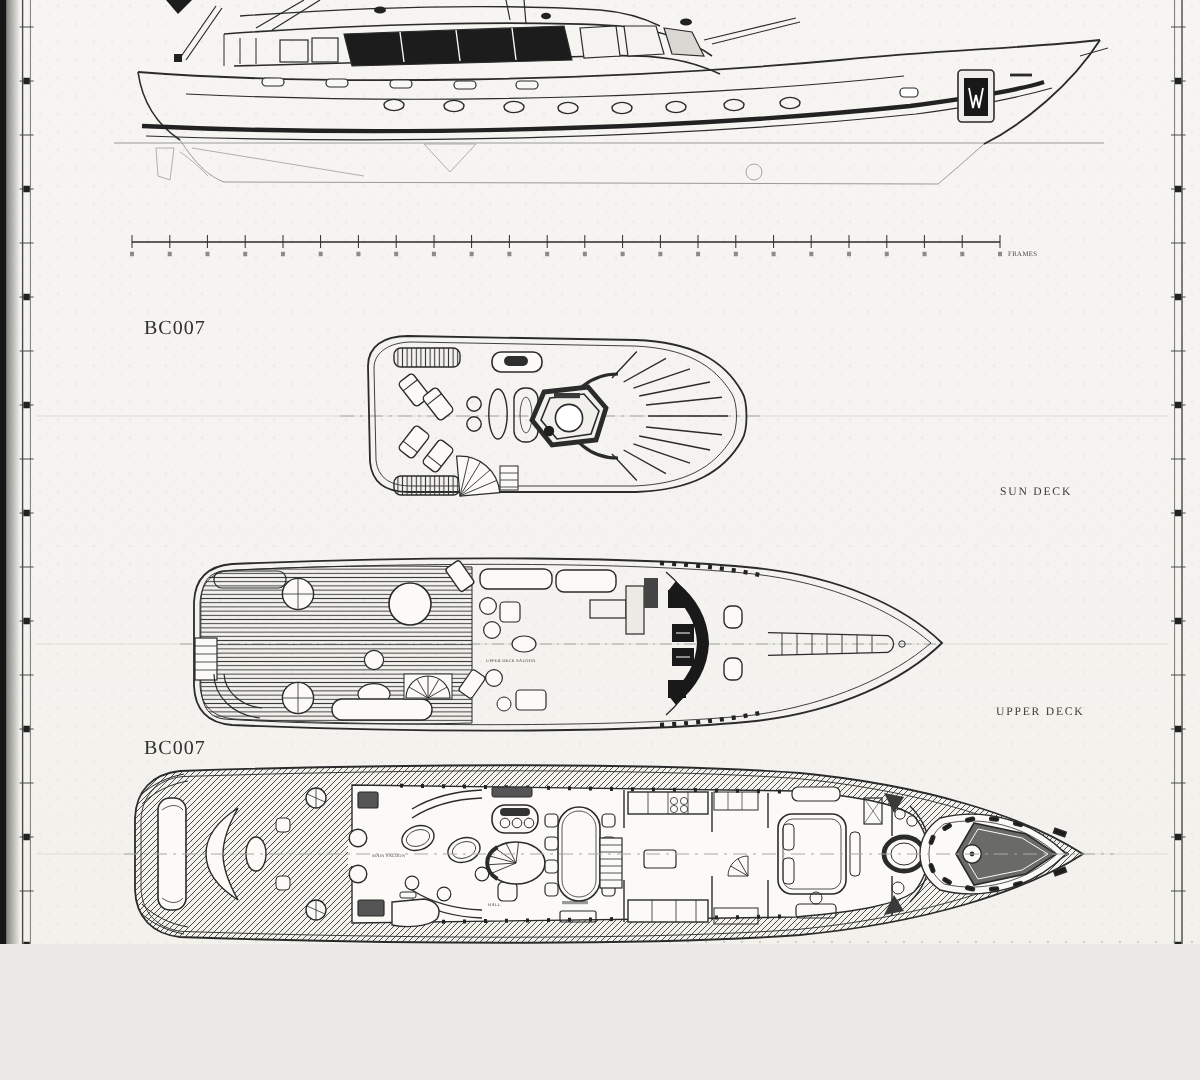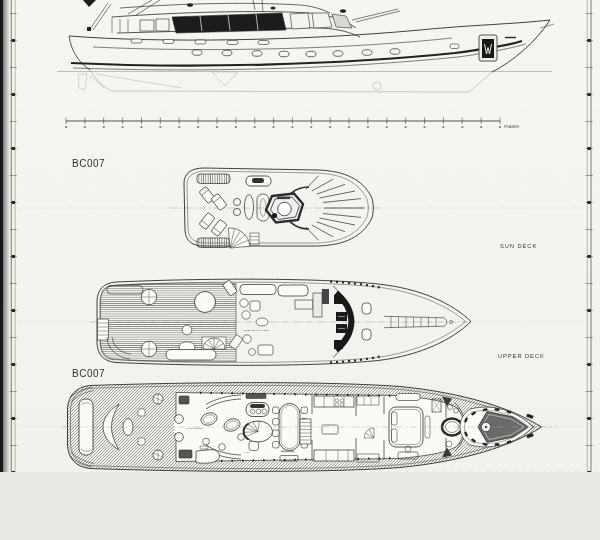--- a/index.html
+++ b/index.html
@@ -1,18 +1,18 @@
 <!DOCTYPE html>
 <html><head>
 <meta charset="utf-8">
 <style>
   html,body{margin:0;padding:0;background:#e9e8e4;}
   .sheet{position:relative;width:600px;height:472px;overflow:hidden;
          background:linear-gradient(180deg,#f6f5f1 0%,#f4f3ef 60%,#f2f1ec 100%);
-         font-family:Liberation Sans, sans-serif;}
+         font-family:Liberation Serif, serif;}
   svg{position:absolute;inset:0;}
   #ga *{fill:none;stroke:#2b2b2b;stroke-width:.7;}
   #ga text{stroke:none;fill:#3c3c38;}
   #ga .deck{font-size:5.8px;letter-spacing:.9px;}
   #ga .code{font-size:10px;letter-spacing:.5px;fill:#2f2f2d;}
   #ga .frames{font-size:3.4px;letter-spacing:.2px;fill:#4a4a46;}
   #ga .micro{font-size:2.2px;letter-spacing:.12px;fill:#4a4a46;}
 </style>
 </head>
 <body>

